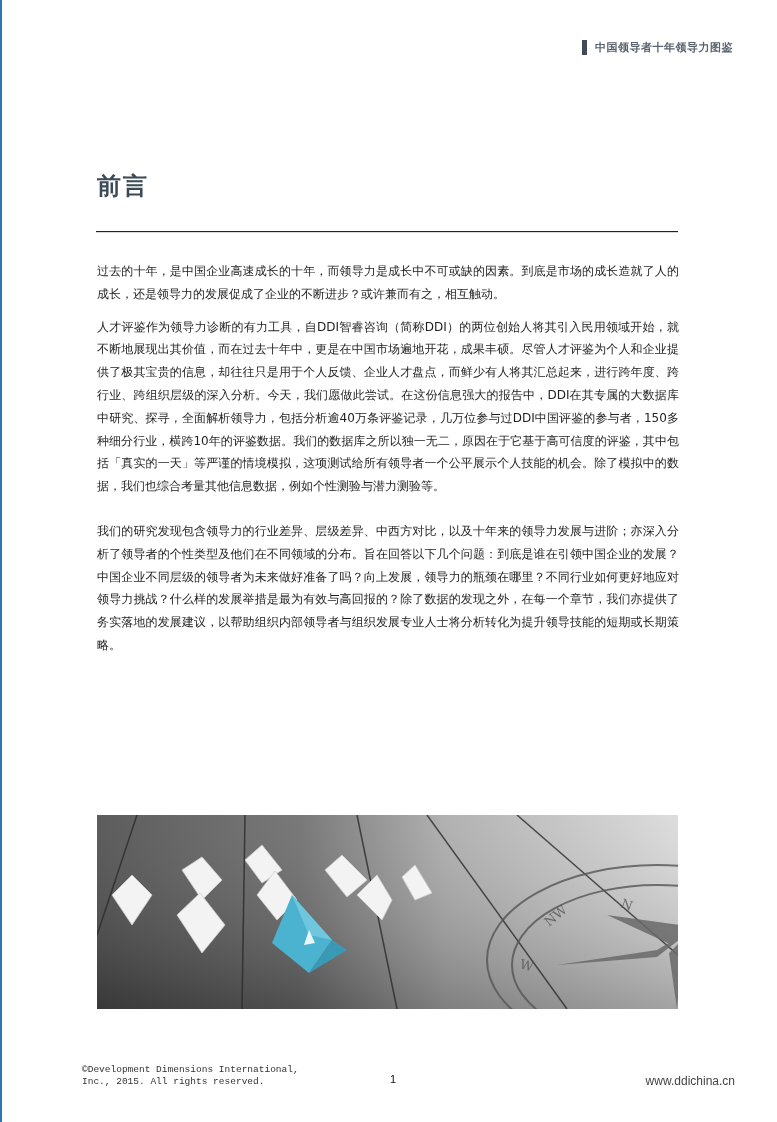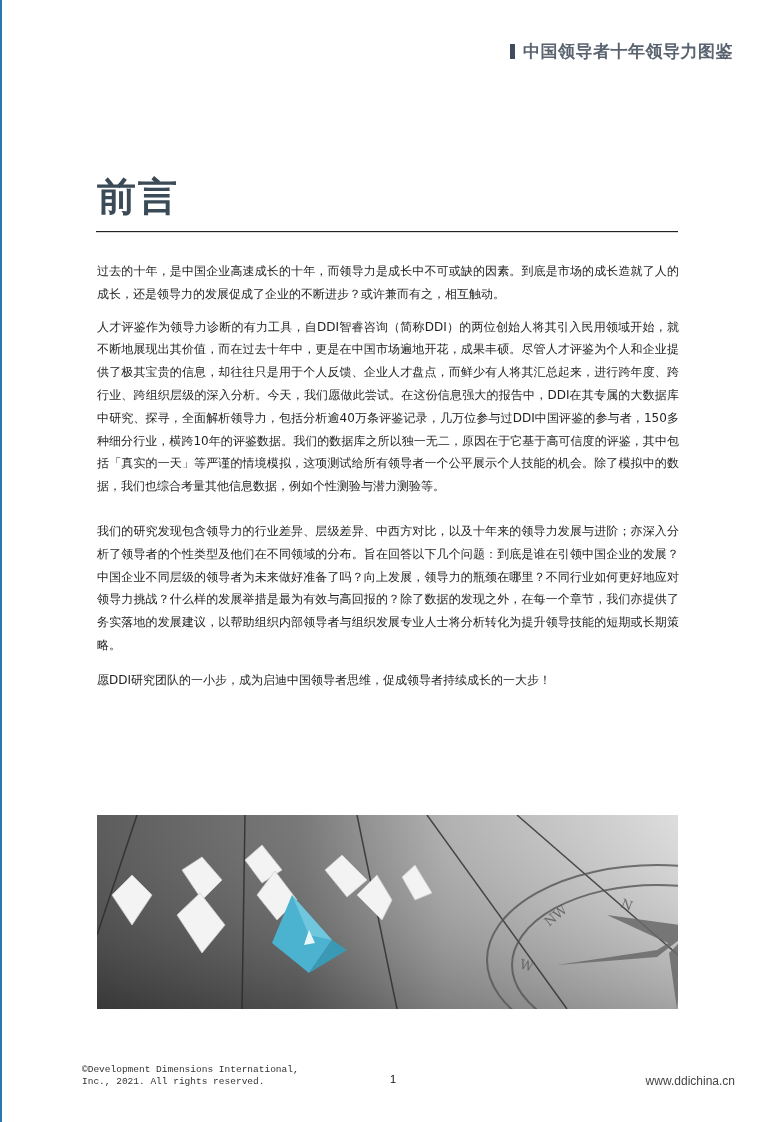--- a/index.html
+++ b/index.html
@@ -5,22 +5,22 @@
     html, body { margin:0; padding:0; }
     body {
       width:777px; height:1122px; position:relative; overflow:hidden;
       background:#ffffff;
       font-family:"DejaVu Sans", "Liberation Sans", sans-serif;
       color:#222;
     }
     .left-rule { position:absolute; left:0; top:0; width:2px; height:1122px; background:#2a78b0; }
     .running-header { position:absolute; right:44px; top:40px; display:flex; align-items:center; gap:8px; }
     .running-header .bar { width:5px; height:15px; background:#3f4d5a; }
-    .running-header .title { font-size:17px; color:#5a6470; letter-spacing:0.5px; font-weight:bold; }
-    .page-title { position:absolute; left:97px; top:170px; font-size:39px; font-weight:bold; color:#3b4a57; letter-spacing:2px; }
+    .running-header .title { font-size:11px; color:#5a6470; letter-spacing:0.5px; font-weight:bold; }
+    .page-title { position:absolute; left:97px; top:170px; font-size:24px; font-weight:bold; color:#3b4a57; letter-spacing:2px; }
     .title-rule { position:absolute; left:96px; top:231px; width:582px; height:1px; background:#222; box-shadow:0 1px 0 #d9d9d9; }
     .body { position:absolute; left:97px; top:260px; width:582px; font-size:12px; line-height:22.8px; color:#1e1e1e; text-align:justify; }
     .body p { margin:0 0 10px 0; }
     .body p.gap-before { margin-top:22px; }
     .body p.tight { margin-bottom:12px; }
     .hero { position:absolute; left:97px; top:815px; width:581px; height:194px; overflow:hidden; background:#6e6e6e; }
     .footer-copy { position:absolute; left:82px; top:1064px; font-size:9.5px; line-height:12px; color:#333; font-family:Liberation Mono, monospace; }
     .footer-page { position:absolute; left:390px; top:1073px; font-size:11px; color:#111; font-family:"Liberation Sans", sans-serif; }
     .footer-url { position:absolute; right:42px; top:1074px; font-size:12px; color:#444; font-family:"Liberation Sans", sans-serif; }
   </style>
@@ -34,21 +34,20 @@
   <span class="title">中国领导者十年领导力图鉴</span>
 </div>
 
 <div class="page-title">前言</div>
 <div class="title-rule"></div>
 
 <div class="body">
   <p>过去的十年，是中国企业高速成长的十年，而领导力是成长中不可或缺的因素。到底是市场的成长造就了人的成长，还是领导力的发展促成了企业的不断进步？或许兼而有之，相互触动。</p>
   <p>人才评鉴作为领导力诊断的有力工具，自DDI智睿咨询（简称DDI）的两位创始人将其引入民用领域开始，就不断地展现出其价值，而在过去十年中，更是在中国市场遍地开花，成果丰硕。尽管人才评鉴为个人和企业提供了极其宝贵的信息，却往往只是用于个人反馈、企业人才盘点，而鲜少有人将其汇总起来，进行跨年度、跨行业、跨组织层级的深入分析。今天，我们愿做此尝试。在这份信息强大的报告中，DDI在其专属的大数据库中研究、探寻，全面解析领导力，包括分析逾40万条评鉴记录，几万位参与过DDI中国评鉴的参与者，150多种细分行业，横跨10年的评鉴数据。我们的数据库之所以独一无二，原因在于它基于高可信度的评鉴，其中包括「真实的一天」等严谨的情境模拟，这项测试给所有领导者一个公平展示个人技能的机会。除了模拟中的数据，我们也综合考量其他信息数据，例如个性测验与潜力测验等。</p>
   <p class="gap-before tight">我们的研究发现包含领导力的行业差异、层级差异、中西方对比，以及十年来的领导力发展与进阶；亦深入分析了领导者的个性类型及他们在不同领域的分布。旨在回答以下几个问题：到底是谁在引领中国企业的发展？中国企业不同层级的领导者为未来做好准备了吗？向上发展，领导力的瓶颈在哪里？不同行业如何更好地应对领导力挑战？什么样的发展举措是最为有效与高回报的？除了数据的发现之外，在每一个章节，我们亦提供了务实落地的发展建议，以帮助组织内部领导者与组织发展专业人士将分析转化为提升领导技能的短期或长期策略。</p>
-  <p>愿DDI研究团队的一小步，成为启迪中国领导者思维，促成领导者持续成长的一大步！</p>
 </div>
 
 <div class="hero">
   <svg width="581" height="194" viewBox="0 0 581 194">
     <defs>
       <linearGradient id="wood" x1="0" y1="0" x2="1" y2="0">
         <stop offset="0" stop-color="#4a4a4a"></stop>
         <stop offset="0.35" stop-color="#6a6a6a"></stop>
         <stop offset="0.6" stop-color="#a9a9a9"></stop>
         <stop offset="1" stop-color="#d9d9d9"></stop>
@@ -97,16 +96,16 @@
       <polygon points="175,128 195,80 235,125 212,158" fill="#4bb3cf"></polygon>
       <polygon points="195,80 212,120 235,125" fill="#6fc6dd"></polygon>
       <polygon points="212,115 207,130 218,128" fill="#e8f6fa"></polygon>
       <polygon points="212,158 235,125 250,135" fill="#3a9ab6"></polygon>
     </g>
   </svg>
 </div>
 
 <div class="footer-copy">
   <div>©Development Dimensions International,</div>
-  <div>Inc., 2021. All rights reserved.</div>
+  <div>Inc., 2015. All rights reserved.</div>
 </div>
 <div class="footer-page">1</div>
 <div class="footer-url">www.ddichina.cn</div>
 
 </body></html>

